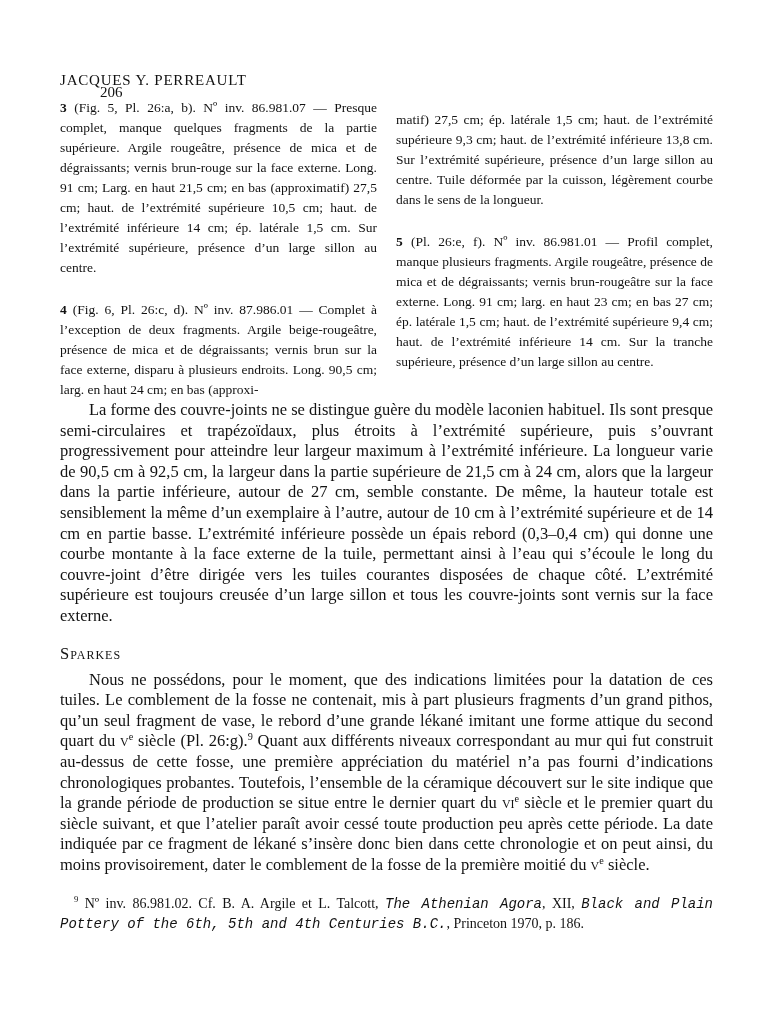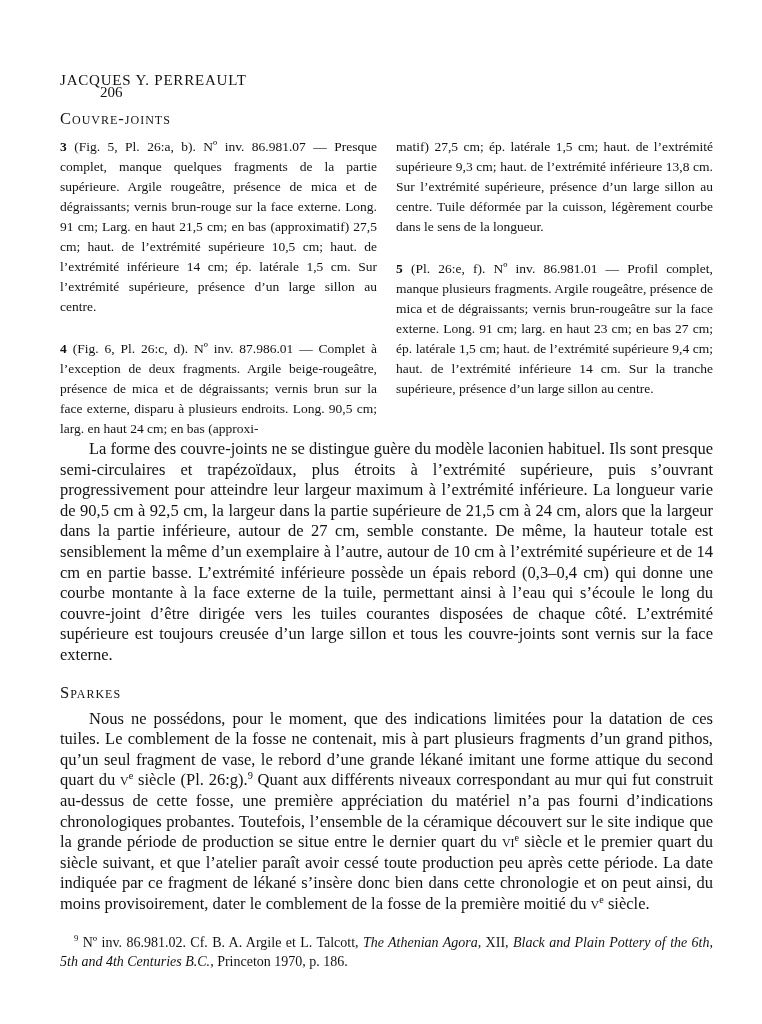--- a/index.html
+++ b/index.html
@@ -61,21 +61,21 @@
   }
   .catalog-col {
     flex: 1 1 0;
     min-width: 0;
   }
   .entry {
     margin: 0;
     text-align: justify;
   }
   .entry + .entry { margin-top: 22px; }
-  .catalog-col-right .entry-continuation { margin-top: 0; }
+  .catalog-col-right .entry-continuation { margin-top: 12px; }
   
   .body-para {
     margin: 0;
     font-size: 16.5px;
     line-height: 20.6px;
     text-align: justify;
     text-indent: 29px;
   }
   .para-description { }
   .para-datation { margin-top: 7px; }
@@ -85,39 +85,38 @@
     font-size: 14px;
     line-height: 19px;
   }
   .footnote-para {
     margin: 0;
     text-align: justify;
     text-indent: 14px;
   }
   
   .seg-b { font-weight: 700; }
-  .seg-i { font-style: italic; }
+  .seg-i { font-style: italic; font-family: Liberation Mono, monospace; }
   .seg-sup {
     font-size: 0.62em;
     vertical-align: super;
     line-height: 0;
   }
   .seg-sc { font-variant: small-caps; }
 </style>
 </head>
 <body>
 
 <div class="page">
 
   <header class="running-header">
     <span class="page-number">206</span>
     <span class="running-title">JACQUES Y. PERREAULT</span>
   </header>
 
-  <div class="section-heading heading-couvre">Couvre-joints</div>
 
   <section class="catalog">
     <div class="catalog-col catalog-col-left">
       <p class="entry"><span class="seg-b">3</span><span> (Fig. 5, Pl. 26:a, b). Nº inv. 86.981.07 — Presque complet, manque quelques fragments de la partie supérieure. Argile rougeâtre, présence de mica et de dégraissants; vernis brun-rouge sur la face externe. Long. 91 cm; Larg. en haut 21,5 cm; en bas (approximatif) 27,5 cm; haut. de l’extrémité supérieure 10,5 cm; haut. de l’extrémité inférieure 14 cm; ép. latérale 1,5 cm. Sur l’extrémité supérieure, présence d’un large sillon au centre.</span></p>
       <p class="entry"><span class="seg-b">4</span><span> (Fig. 6, Pl. 26:c, d). Nº inv. 87.986.01 — Complet à l’exception de deux fragments. Argile beige-rougeâtre, présence de mica et de dégraissants; vernis brun sur la face externe, disparu à plusieurs endroits. Long. 90,5 cm; larg. en haut 24 cm; en bas (approxi-</span></p>
     </div>
     <div class="catalog-col catalog-col-right">
       <p class="entry entry-continuation"><span>matif) 27,5 cm; ép. latérale 1,5 cm; haut. de l’extrémité supérieure 9,3 cm; haut. de l’extrémité inférieure 13,8 cm. Sur l’extrémité supérieure, présence d’un large sillon au centre. Tuile déformée par la cuisson, légèrement courbe dans le sens de la longueur.</span></p>
       <p class="entry"><span class="seg-b">5</span><span> (Pl. 26:e, f). Nº inv. 86.981.01 — Profil complet, manque plusieurs fragments. Argile rougeâtre, présence de mica et de dégraissants; vernis brun-rougeâtre sur la face externe. Long. 91 cm; larg. en haut 23 cm; en bas 27 cm; ép. latérale 1,5 cm; haut. de l’extrémité supérieure 9,4 cm; haut. de l’extrémité inférieure 14 cm. Sur la tranche supérieure, présence d’un large sillon au centre.</span></p>
     </div>

